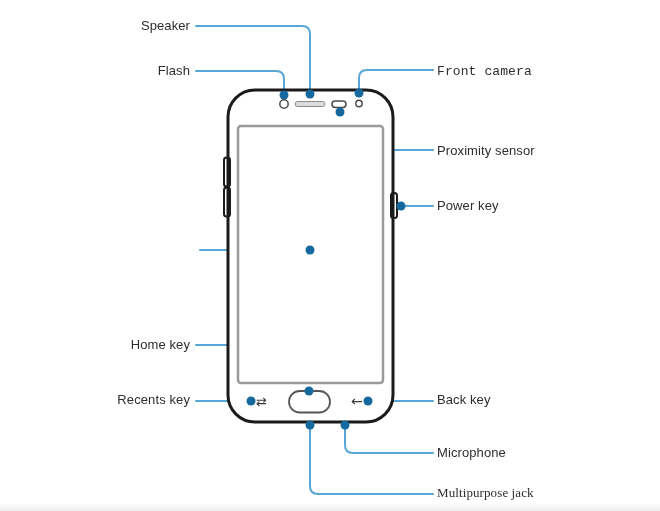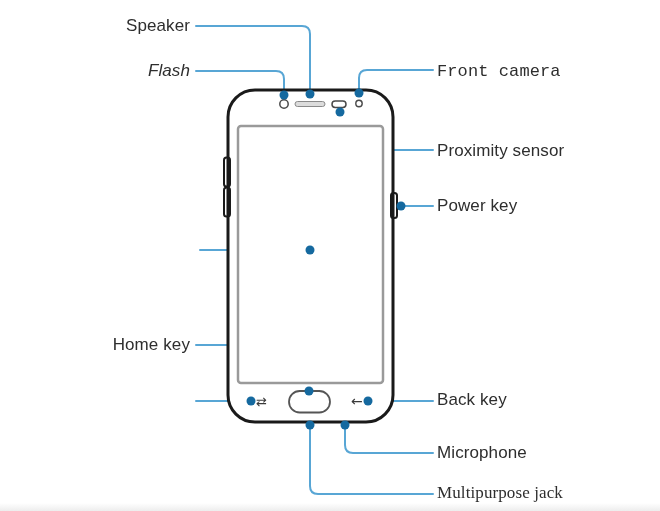--- a/index.html
+++ b/index.html
@@ -2,27 +2,27 @@
 <html><head>
 <meta charset="utf-8">
 <style>
   html,body { margin:0; padding:0; background:#fff; }
   .canvas {
     position:relative; width:660px; height:511px; background:#ffffff;
     overflow:hidden; font-family:"Liberation Sans", sans-serif;
   }
   .diagram-svg { position:absolute; left:0; top:0; }
   .label {
-    position:absolute; font-size:17px; line-height:18px; color:#2e2e2e;
+    position:absolute; font-size:13px; line-height:18px; color:#2e2e2e;
     white-space:nowrap; letter-spacing:0.1px;
   }
   .label.l { right:470px; text-align:right; }
   .label.r { left:437px; }
   .lab-speaker      { top:17px;  }
-  .lab-flash        { top:62px;font-style:italic;  }
+  .lab-flash        { top:62px;  }
   .lab-touchscreen  { top:240px; }
   .lab-homekey      { top:336px; }
   .lab-recentskey   { top:391px; }
   .lab-frontcamera  { top:63px;font-family:Liberation Mono, monospace;  }
   .lab-proximity    { top:142px; }
   .lab-powerkey     { top:197px; }
   .lab-backkey      { top:391px; }
   .lab-microphone   { top:444px; }
   .lab-jack         { top:484px;font-family:Liberation Serif, serif; }
   .page-edge {
@@ -86,20 +86,21 @@
       <circle cx="251" cy="401" r="4.5"></circle>
       <circle cx="368" cy="401" r="4.5"></circle>
       <circle cx="345" cy="425" r="4.5"></circle>
       <circle cx="310" cy="425" r="4.5"></circle>
     </g>
   </svg>
 
   <div class="label l lab-speaker">Speaker</div>
   <div class="label l lab-flash">Flash</div>
   <div class="label l lab-homekey">Home key</div>
+  <div class="label l lab-recentskey">Recents key</div>
 
   <div class="label r lab-frontcamera">Front camera</div>
   <div class="label r lab-proximity">Proximity sensor</div>
   <div class="label r lab-powerkey">Power key</div>
   <div class="label r lab-backkey">Back key</div>
   <div class="label r lab-microphone">Microphone</div>
   <div class="label r lab-jack">Multipurpose jack</div>
 
   <div class="page-edge"></div>
 </div>

